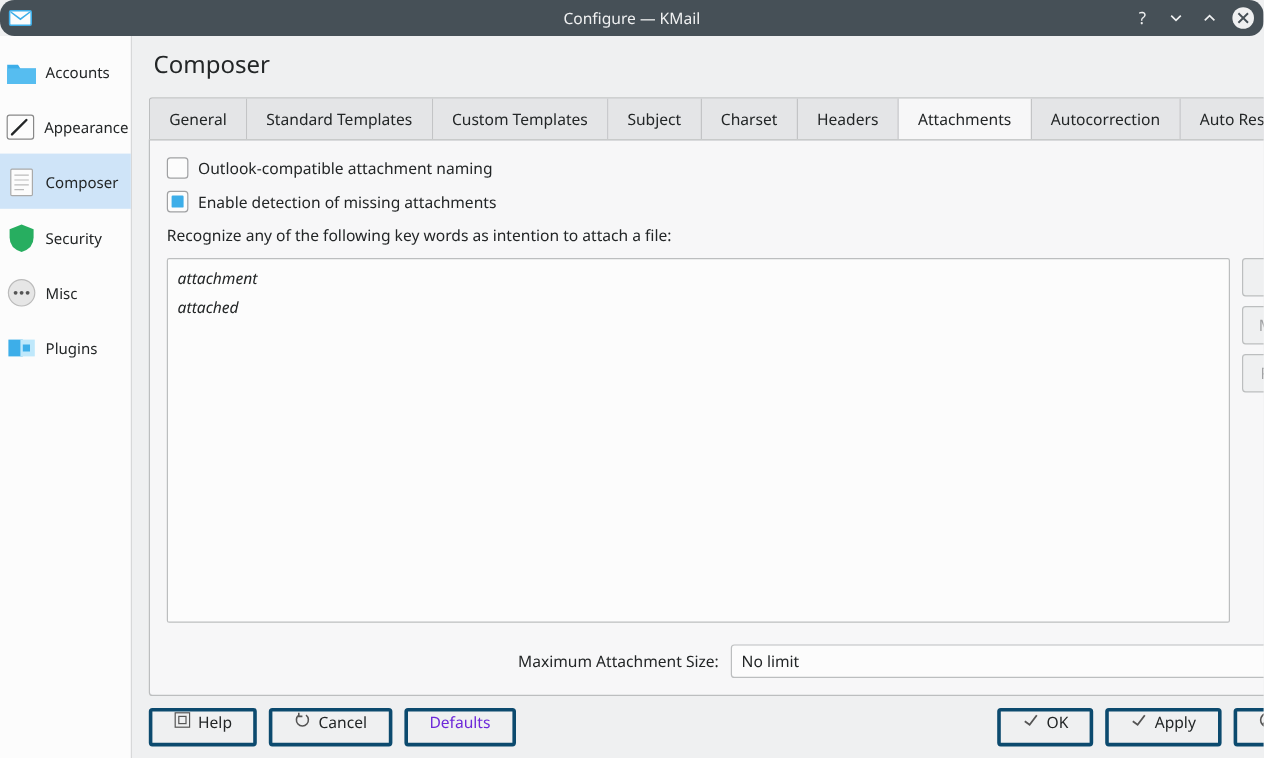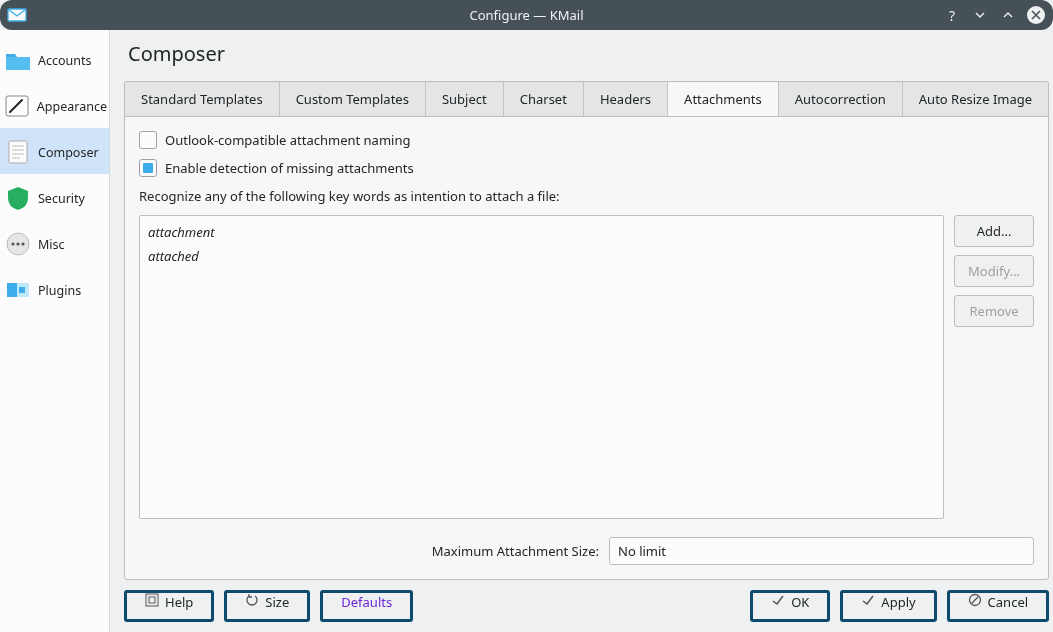--- a/index.html
+++ b/index.html
@@ -146,20 +146,21 @@
           </svg>
       </span>
       <span>Plugins</span>
     </div>
   </div>
 
   <div class="main">
     <div class="page-title">Composer</div>
 
     <div class="tabbar">
+      <div class="tab">General</div>
       <div class="tab">Standard Templates</div>
       <div class="tab">Custom Templates</div>
       <div class="tab">Subject</div>
       <div class="tab">Charset</div>
       <div class="tab">Headers</div>
       <div class="tab selected">Attachments</div>
       <div class="tab">Autocorrection</div>
       <div class="tab">Auto Resize Image</div>
     </div>
 
@@ -209,21 +210,21 @@
         </span>
         <span>Help</span>
       </div>
       <div class="dlgbtn">
         <span class="icn">
           <svg width="14" height="14" viewBox="0 0 14 14">
               <path d="M10 3 A5 5 0 1 1 4 3" fill="none" stroke="#555" stroke-width="1.3"></path>
               <path d="M4 1 L4 4 L7 4" fill="none" stroke="#555" stroke-width="1.3"></path>
             </svg>
         </span>
-        <span>Size</span>
+        <span>Cancel</span>
       </div>
       <div class="dlgbtn disabled">
         <span>Defaults</span>
       </div>
       <div class="spacer"></div>
       <div class="dlgbtn">
         <span class="icn">
           <svg width="14" height="14" viewBox="0 0 14 14">
               <path d="M2 8 L6 11 L12 3" fill="none" stroke="#555" stroke-width="1.5"></path>
             </svg>

